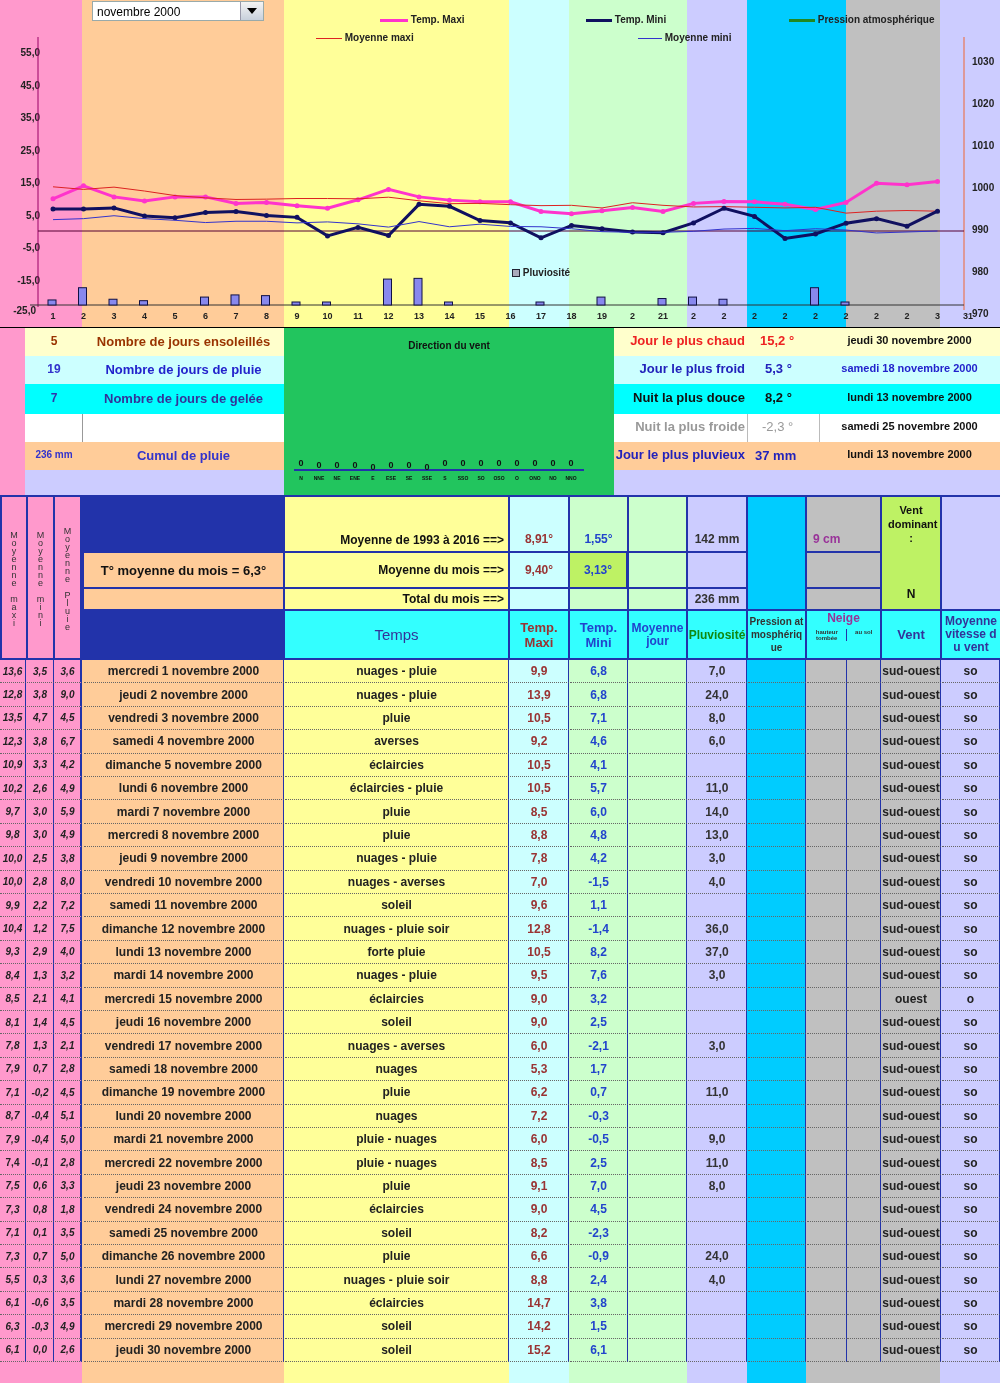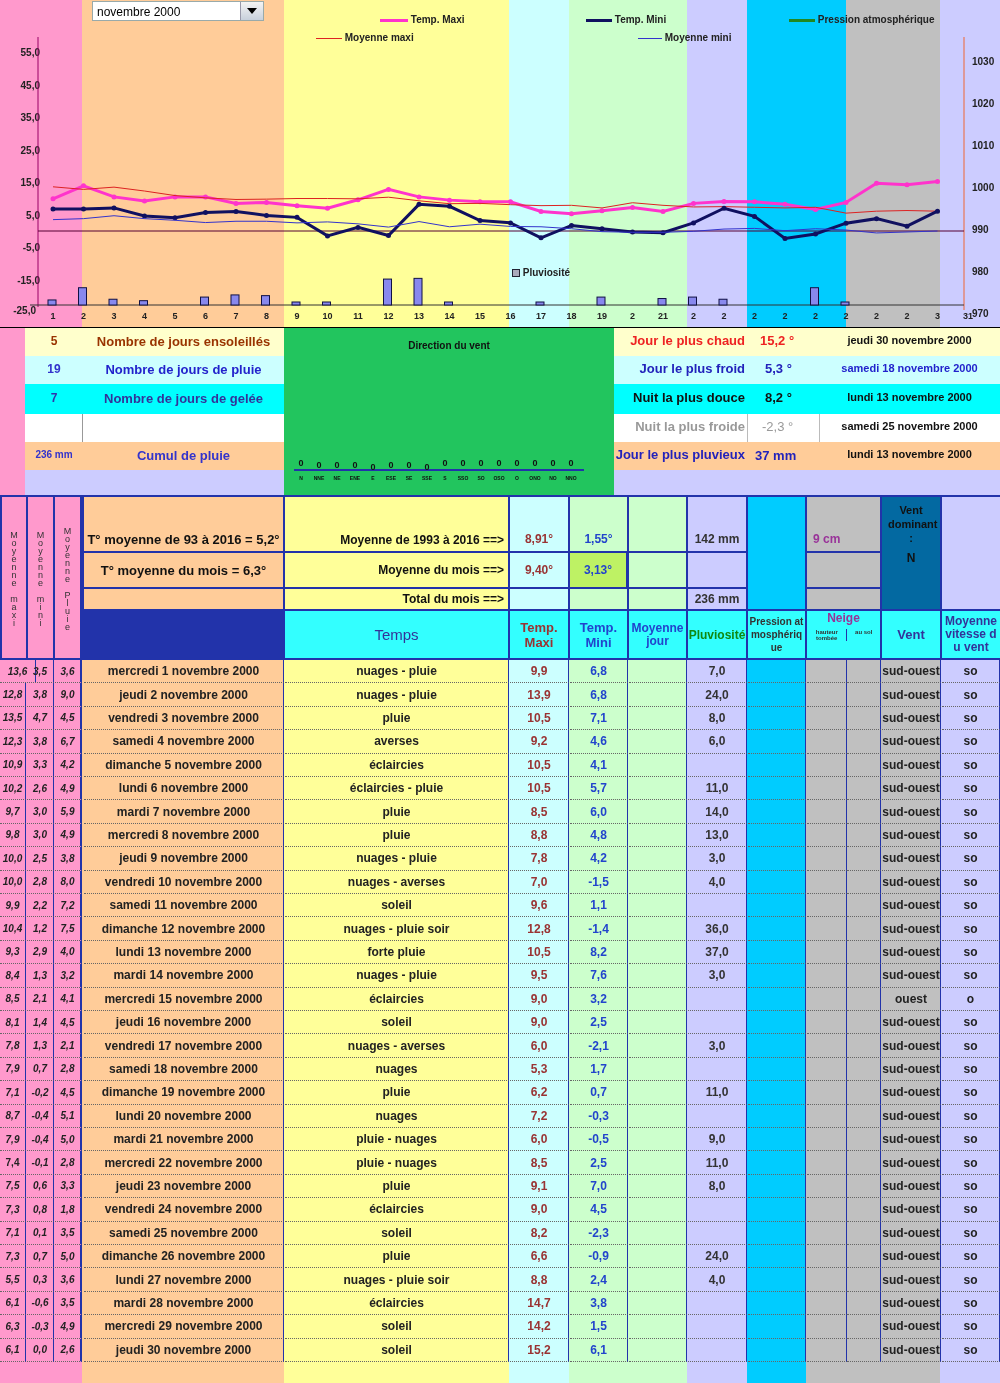--- a/index.html
+++ b/index.html
@@ -308,34 +308,33 @@
   <div class="cell" style="left:2px;top:2px;width:24px;height:161px;background:#ff99cc;color:#333;">
     <span class="vtext">Moyenne maxi</span>
   </div>
   <div class="cell" style="left:28px;top:2px;width:25px;height:161px;background:#ff99cc;color:#333;">
     <span class="vtext">Moyenne mini</span>
   </div>
   <div class="cell" style="left:55px;top:2px;width:25px;height:161px;background:#ff99cc;color:#333;">
     <span class="vtext">Moyenne Pluie</span>
   </div>
 
-  <div class="cell" style="left:84px;top:2px;width:199px;height:54px;background:#ffcc99;color:#111;font-size:13px;align-items:flex-end;padding-bottom:4px;">T° moyenne de 93 à 2016 = 5,2°</div>
   <div class="cell" style="left:84px;top:58px;width:199px;height:34px;background:#ffcc99;color:#111;font-size:13px;">T° moyenne du mois = 6,3°</div>
   <div class="cell" style="left:84px;top:94px;width:199px;height:20px;background:#ffcc99;"></div>
   <div class="cell" style="left:285px;top:2px;width:223px;height:54px;background:#ffff99;color:#111;font-size:12px;justify-content:flex-end;align-items:flex-end;padding:0 4px 4px 0;">Moyenne de 1993 à 2016 ==&gt;</div>
   <div class="cell" style="left:285px;top:58px;width:223px;height:34px;background:#ffff99;color:#111;font-size:12px;justify-content:flex-end;padding-right:4px;">Moyenne du mois ==&gt;</div>
   <div class="cell" style="left:285px;top:94px;width:223px;height:20px;background:#ffff99;color:#111;font-size:12px;justify-content:flex-end;padding-right:4px;">Total du mois ==&gt;</div>
 
   <div class="cell" style="left:510px;top:2px;width:58px;height:54px;background:#ccffff;color:#993333;align-items:flex-end;padding-bottom:5px;">8,91°</div>
   <div class="cell" style="left:570px;top:2px;width:57px;height:54px;background:#ccffcc;color:#2244cc;align-items:flex-end;padding-bottom:5px;">1,55°</div>
   <div class="cell" style="left:629px;top:2px;width:57px;height:54px;background:#ccffcc;"></div>
   <div class="cell" style="left:688px;top:2px;width:58px;height:54px;background:#ccccff;color:#333;align-items:flex-end;padding-bottom:5px;">142 mm</div>
   <div class="cell" style="left:748px;top:2px;width:57px;height:112px;background:#00ccff;"></div>
   <div class="cell" style="left:807px;top:2px;width:73px;height:54px;background:#c0c0c0;color:#993399;align-items:flex-end;padding-bottom:5px;justify-content:flex-start;padding-left:6px;">9 cm</div>
-  <div class="cell" style="left:882px;top:2px;width:58px;height:112px;background:#0369a1;flex-direction:column;justify-content:flex-start;padding-top:6px;color:#111;">
+  <div class="cell" style="left:882px;top:2px;width:58px;height:112px;background:#bef264;flex-direction:column;justify-content:flex-start;padding-top:6px;color:#111;gap:36px;">
     <span style="font-size:11px;text-align:center;width:46px;line-height:14px;">Vent dominant :</span>
     <span style="font-size:12px;margin-top:6px;">N</span>
   </div>
   <div class="cell" style="left:942px;top:2px;width:58px;height:112px;background:#ccccff;"></div>
 
   <div class="cell" style="left:510px;top:58px;width:58px;height:34px;background:#ccffff;color:#993333;">9,40°</div>
   <div class="cell" style="left:570px;top:58px;width:56px;height:34px;background:#bef264;color:#2244cc;">3,13°</div>
   <div class="cell" style="left:629px;top:58px;width:57px;height:34px;background:#ccffcc;"></div>
   <div class="cell" style="left:688px;top:58px;width:58px;height:34px;background:#ccccff;"></div>
   <div class="cell" style="left:807px;top:58px;width:73px;height:34px;background:#c0c0c0;"></div>
@@ -368,21 +367,21 @@
   <div class="abs" style="left:82px;top:0;width:202px;height:723px;background:#ffcc99;"></div>
   <div class="abs" style="left:284px;top:0;width:225px;height:723px;background:#ffff99;"></div>
   <div class="abs" style="left:509px;top:0;width:60px;height:723px;background:#ccffff;"></div>
   <div class="abs" style="left:569px;top:0;width:118px;height:723px;background:#ccffcc;"></div>
   <div class="abs" style="left:687px;top:0;width:60px;height:723px;background:#ccccff;"></div>
   <div class="abs" style="left:747px;top:0;width:59px;height:723px;background:#00ccff;"></div>
   <div class="abs" style="left:806px;top:0;width:134px;height:723px;background:#c0c0c0;"></div>
   <div class="abs" style="left:940px;top:0;width:60px;height:723px;background:#ccccff;"></div>
   <div id="rows">
       <div class="tbl-row" style="top: 0px;">
-        <div class="c" style="left: 0px; width: 36px; font-size: 10px; font-style: italic; color: rgb(34, 34, 34);">13,6</div>
+        <div class="c" style="left: 0px; width: 26px; font-size: 10px; font-style: italic; color: rgb(34, 34, 34);">13,6</div>
         <div class="c" style="left: 27px; width: 27px; font-size: 10px; font-style: italic; color: rgb(34, 34, 34);">3,5</div>
         <div class="c" style="left: 55px; width: 27px; font-size: 10px; font-style: italic; color: rgb(34, 34, 34); border-right: 2px solid rgb(34, 51, 170);">3,6</div>
         <div class="c" style="left: 84px; width: 200px; color: rgb(34, 34, 34);">mercredi 1 novembre 2000</div>
         <div class="c" style="left: 285px; width: 224px; color: rgb(34, 34, 34);">nuages - pluie</div>
         <div class="c" style="left: 510px; width: 59px; color: rgb(153, 51, 51);">9,9</div>
         <div class="c" style="left: 570px; width: 58px; color: rgb(34, 68, 204);">6,8</div>
         <div class="c" style="left: 629px; width: 58px;"></div>
         <div class="c" style="left: 688px; width: 59px; color: rgb(51, 51, 51);">7,0</div>
         <div class="c" style="left: 748px; width: 58px;"></div>
         <div class="c" style="left: 807px; width: 40px;"></div>

